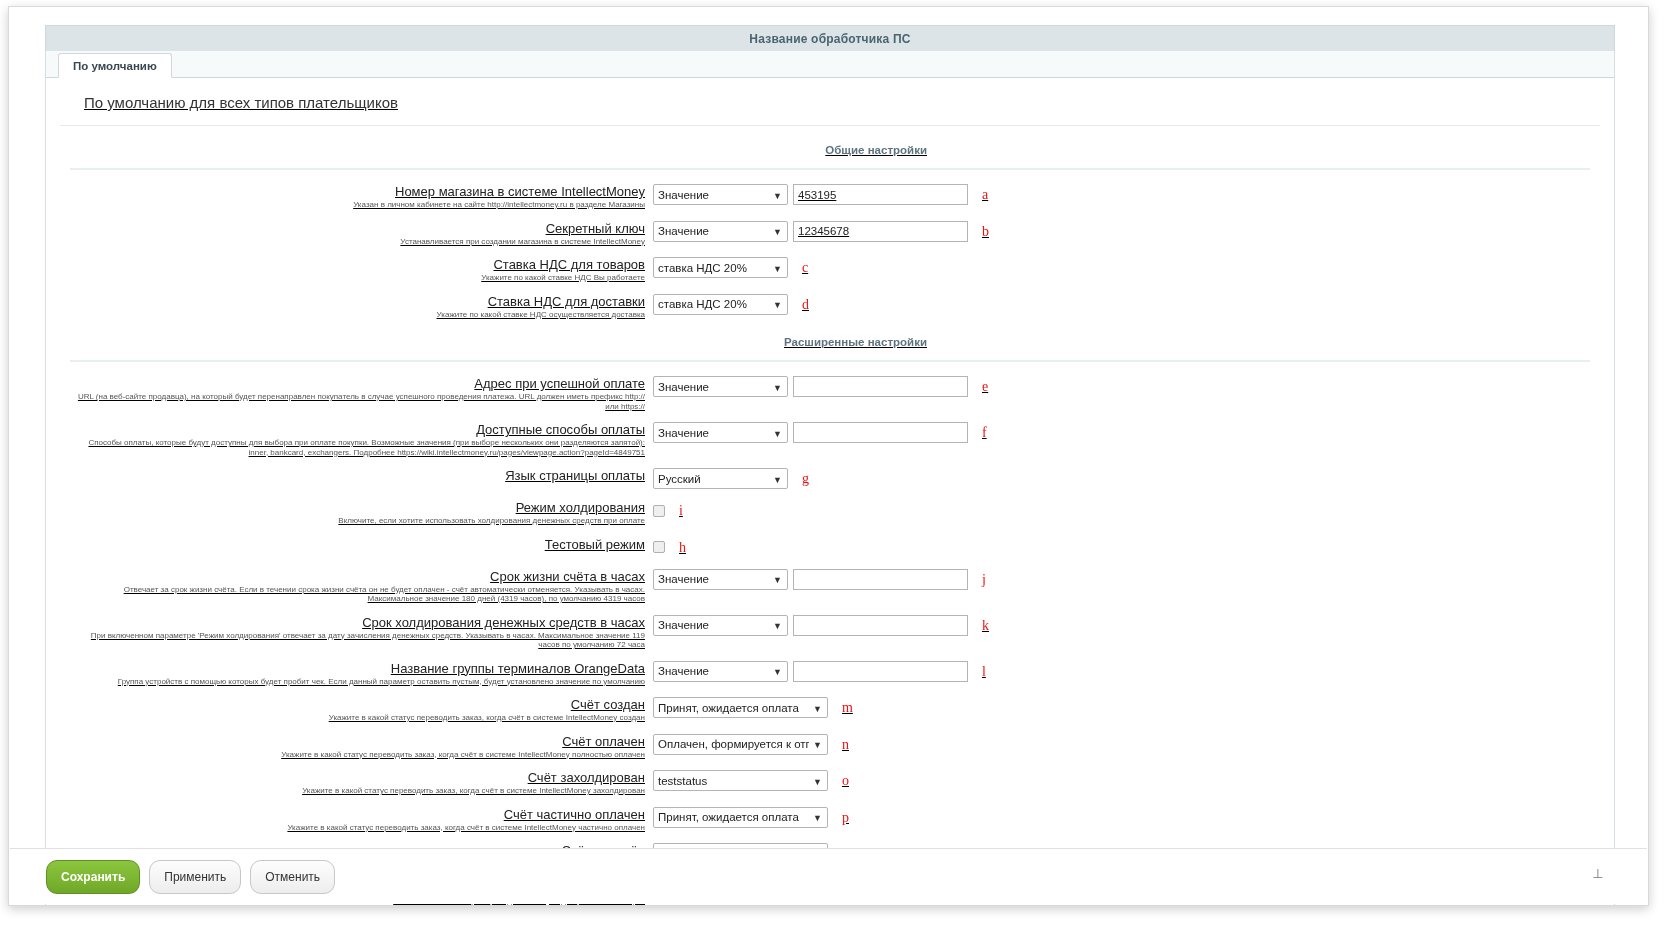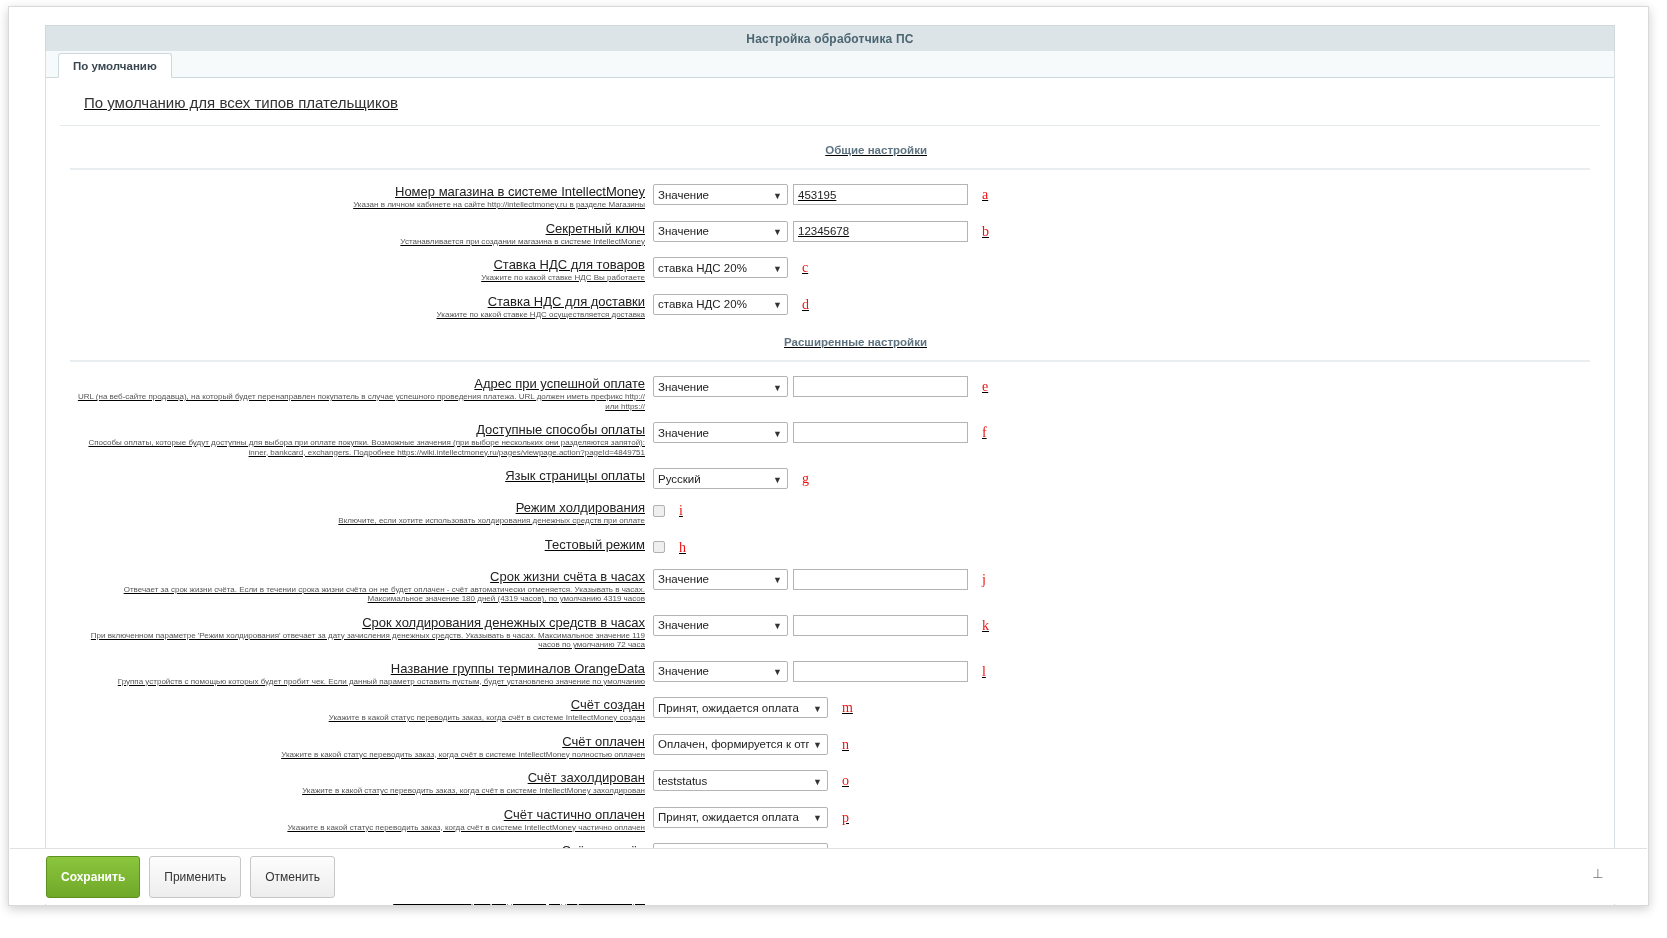--- a/index.html
+++ b/index.html
@@ -165,22 +165,22 @@
     height: 56px;
     background: #ffffff;
     border-top: 1px solid #e0e0e0;
     display: flex; align-items: center;
     padding-left: 36px;
     gap: 9px;
   }
   .btn {
     font-family: "Liberation Sans", "DejaVu Sans", sans-serif;
     font-size: 12px;
-    height: 42px; padding: 0 14px;
-    border-radius: 3px;
+    height: 34px; padding: 0 14px;
+    border-radius: 11px;
     border: 1px solid #c7c7c7;
     background: linear-gradient(#fdfdfd, #ededed);
     color: #333333;
     cursor: pointer;
   }
   .btn-primary {
     background: linear-gradient(#8cc63e, #6fa828);
     border: 1px solid #5f9120;
     color: #ffffff; font-weight: bold;
   }
@@ -192,21 +192,21 @@
 </style>
 </head>
 <body>
 
 <div class="screen">
   <div class="frame">
 
     <div class="panel">
 
       <div class="titlebar">
-        <span class="titlebar-text">Настройка обработчика ПС</span>
+        <span class="titlebar-text">Название обработчика ПС</span>
       </div>
 
       <div class="tabstrip">
         <div class="tab">По умолчанию</div>
       </div>
 
       <div class="card">
         <div class="page-title">По умолчанию для всех типов плательщиков</div>
         <div class="form" id="form-body">
             <div class="section-head">Общие настройки</div>

